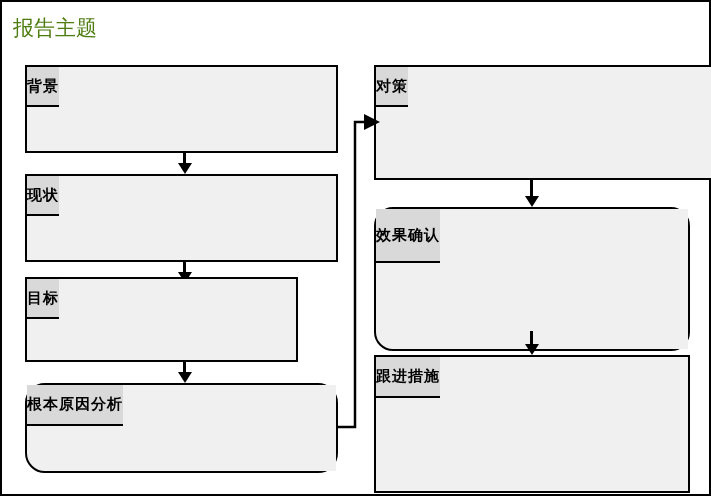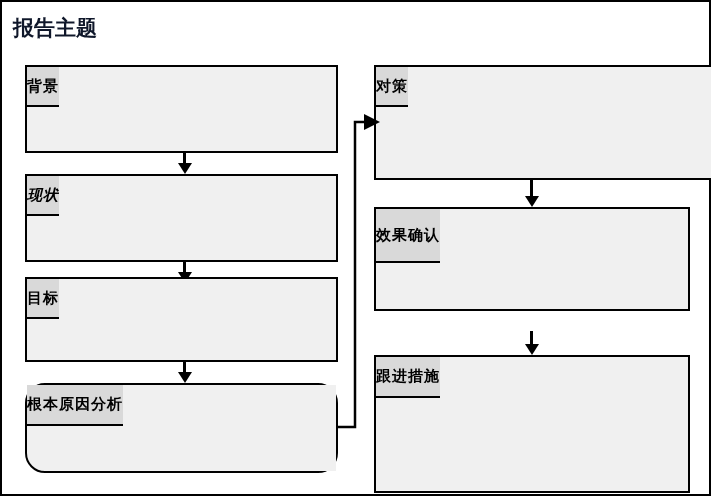--- a/index.html
+++ b/index.html
@@ -25,22 +25,22 @@
     height: 496px;
     border: 2px solid #000000;
     box-sizing: border-box;
     pointer-events: none;
   }
   #report-title {
     position: absolute;
     left: 13px;
     top: 14px;
     font-size: 21px;
-    font-weight: bold;
-    color: #0f172a;
+    font-weight: normal;
+    color: #4d7c0f;
     letter-spacing: 0px;
     line-height: 28px;
     white-space: nowrap;
   }
   
   .box {
     position: absolute;
     box-sizing: border-box;
     border: 2px solid #000000;
     background: #f0f0f0;
@@ -109,30 +109,30 @@
     <div class="box-header" style="height:40px;">背景</div>
     <div class="box-body"></div>
   </div>
 
   <div class="arrow-down" style="left:178px; top:153px; height:21px;">
     <div class="shaft" style="height:11px;"></div>
     <div class="head"></div>
   </div>
 
   <div class="box" style="left:25px; top:174px; width:313px; height:88px;">
-    <div class="box-header" style="height:40px;font-style:italic;">现状</div>
+    <div class="box-header" style="height:40px;">现状</div>
     <div class="box-body"></div>
   </div>
 
   <div class="arrow-down" style="left:178px; top:262px; height:21px;">
     <div class="shaft" style="height:11px;"></div>
     <div class="head"></div>
   </div>
 
-  <div class="box" style="left:25px; top:277px; width:313px; height:85px;">
+  <div class="box" style="left:25px; top:277px; width:273px; height:85px;">
     <div class="box-header" style="height:40px;">目标</div>
     <div class="box-body"></div>
   </div>
 
   <div class="arrow-down" style="left:178px; top:362px; height:21px;">
     <div class="shaft" style="height:11px;"></div>
     <div class="head"></div>
   </div>
 
   <div class="box" style="left:25px; top:383px; width:313px; height:90px;border-radius:20px;">
@@ -143,21 +143,21 @@
   <div class="box" style="left:374px; top:65px; width:372px; height:115px;gap:12px;">
     <div class="box-header" style="height:40px;">对策</div>
     <div class="box-body"></div>
   </div>
 
   <div class="arrow-down" style="left:525px; top:180px; height:27px;">
     <div class="shaft" style="height:17px;"></div>
     <div class="head"></div>
   </div>
 
-  <div class="box" style="left:374px; top:207px; width:316px; height:104px;">
+  <div class="box" style="left:374px; top:207px; width:316px; height:144px;border-radius:19px;">
     <div class="box-header" style="height:54px;">效果确认</div>
     <div class="box-body"></div>
   </div>
 
   <div class="arrow-down" style="left:525px; top:331px; height:24px;">
     <div class="shaft" style="height:14px;"></div>
     <div class="head"></div>
   </div>
 
   <div class="box" style="left:374px; top:355px; width:316px; height:138px;">

